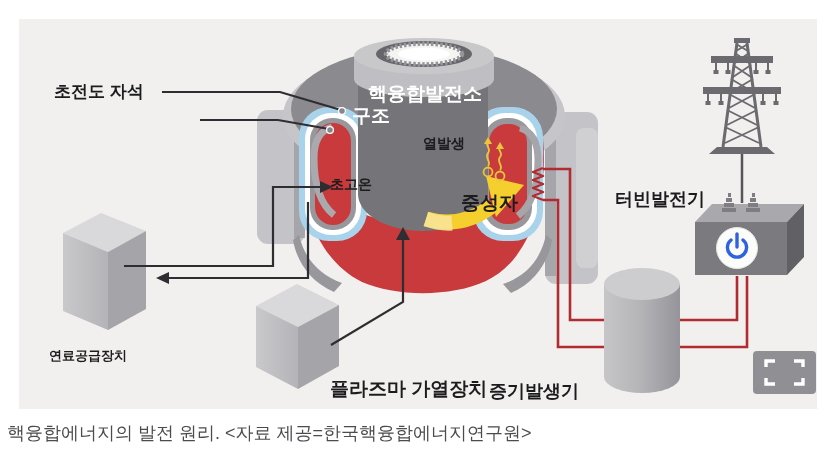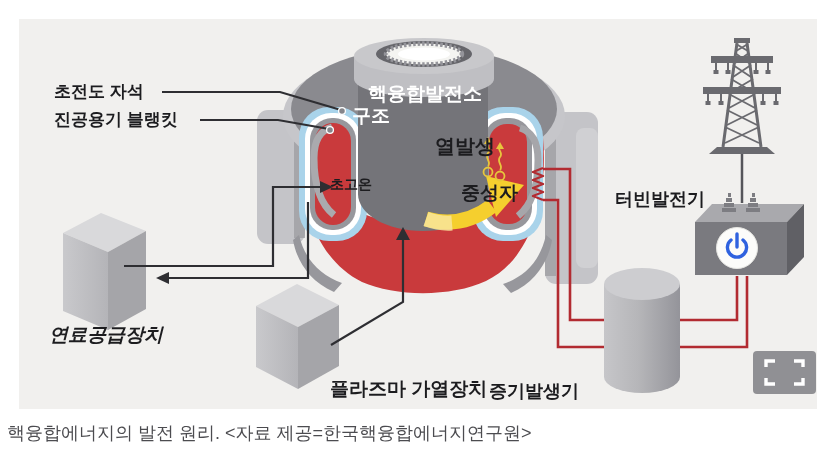--- a/index.html
+++ b/index.html
@@ -173,35 +173,34 @@
       <circle cx="488" cy="172" r="4.5"></circle>
       <path d="M488,166 C492,162 484,158 488,153 C492,149 484,145 488,141"></path>
       <polygon points="488,137 484,144 492,144" fill="#e7c63c" stroke="none"></polygon>
       <circle cx="500" cy="176" r="4.5"></circle>
       <path d="M500,170 C504,166 496,162 500,157 C504,153 496,149 500,146"></path>
       <polygon points="500,142 496,149 504,149" fill="#e7c63c" stroke="none"></polygon>
     </g>
   </svg>
 
   <div class="lbl" style="left:54px;top:83px;font-size:17px;">초전도 자석</div>
-  <div class="lbl" style="left:54px;top:111px;font-size:17px;">진공용기 블랭킷</div>
 
   <div class="lbl white ctr" style="left:368px;top:84px;width:146px;font-size:19px;">핵융합발전소</div>
   <div class="lbl white ctr" style="left:352px;top:106px;width:150px;font-size:19px;">구조</div>
 
-  <div class="lbl" style="left:435px;top:136px;font-size:20px;">열발생</div>
+  <div class="lbl" style="left:423px;top:136px;font-size:14px;">열발생</div>
 
   <div class="lbl ctr" style="left:330px;top:174px;width:96px;font-size:14px;line-height:20px;">
     <div>초고온</div>
   </div>
 
-  <div class="lbl" style="left:461px;top:183px;font-size:19px;">중성자</div>
+  <div class="lbl" style="left:461px;top:193px;font-size:19px;">중성자</div>
 
   <div class="lbl" style="left:615px;top:190px;font-size:18px;">터빈발전기</div>
-  <div class="lbl" style="left:49px;top:325px;font-size:19px;font-style:italic;">연료공급장치</div>
+  <div class="lbl" style="left:49px;top:349px;font-size:13px;">연료공급장치</div>
   <div class="lbl" style="left:330px;top:379px;font-size:19px;">플라즈마 가열장치</div>
   <div class="lbl" style="left:489px;top:382px;font-size:18px;">증기발생기</div>
 
   <div id="expand-btn">
     <svg width="63" height="43" viewBox="0 0 63 43">
       <g stroke="#ffffff" stroke-width="3.4" fill="none">
         <path d="M13,16 V10 H22"></path>
         <path d="M41,10 H50 V16"></path>
         <path d="M13,27 V33 H22"></path>
         <path d="M50,27 V33 H41"></path>

